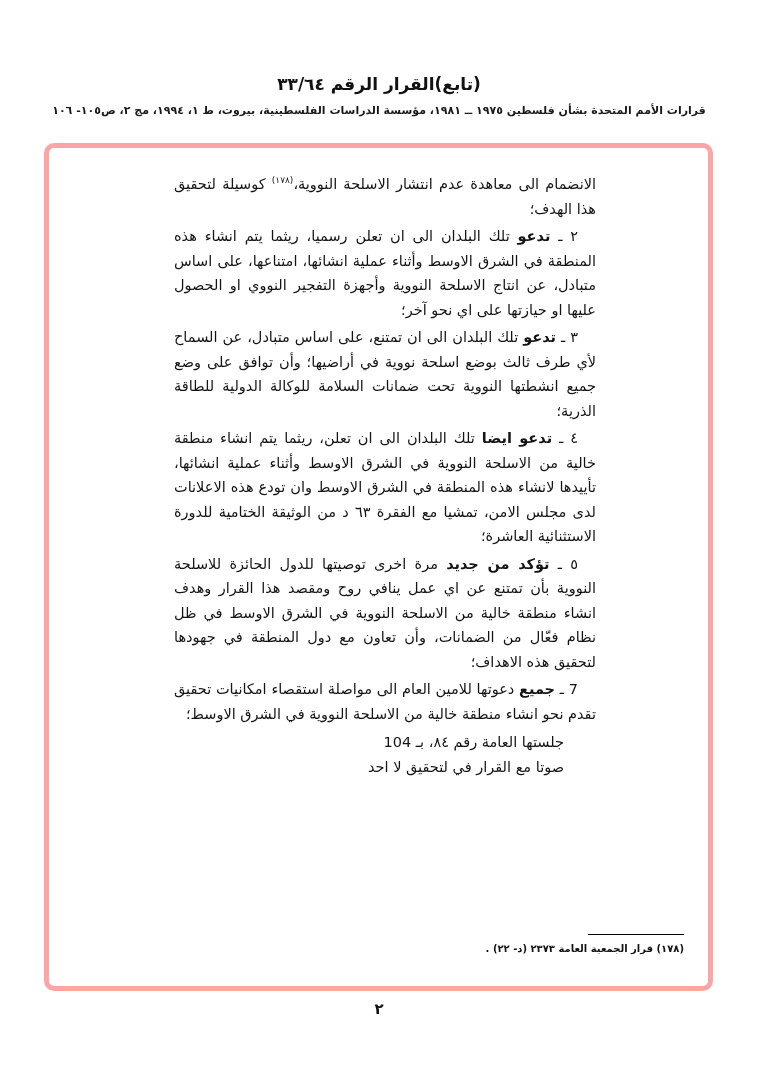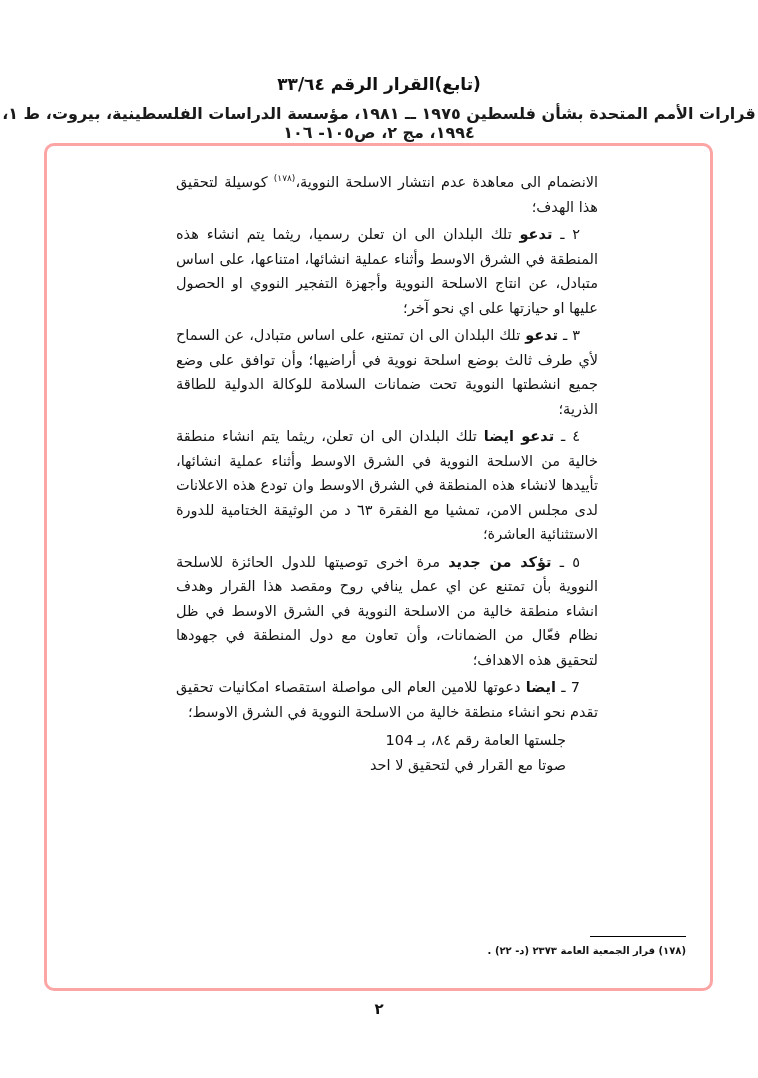--- a/index.html
+++ b/index.html
@@ -26,32 +26,32 @@
     text-align: center;
     direction: rtl;
   }
   .doc-title {
     font-size: 17px;
     font-weight: bold;
     letter-spacing: 0.5px;
   }
   .doc-subtitle {
     margin-top: 10px;
-    font-size: 16px;
+    font-size: 11px;
     font-weight: bold;
     color: #1a1a1a;
   }
   
   .green-box {
     position: absolute;
     left: 44px;
     top: 143px;
     width: 669px;
     height: 848px;
-    border: 3px solid #fca5a5;
+    border: 5px solid #fca5a5;
     border-radius: 10px;
     background: #fff;
   }
   
   .text-column {
     position: absolute;
     top: 24px;
     right: 112px;
     width: 422px;
     direction: rtl;
@@ -151,21 +151,21 @@
   </p>
 
   <p class="para">
     <span class="pnum">٥ ـ </span>
     <b class="plead">تؤكد من جديد</b>
     <span class="ptext"> مرة اخرى توصيتها للدول الحائزة للاسلحة النووية بأن تمتنع عن اي عمل ينافي روح ومقصد هذا القرار وهدف انشاء منطقة خالية من الاسلحة النووية في الشرق الاوسط في ظل نظام فعّال من الضمانات، وأن تعاون مع دول المنطقة في جهودها لتحقيق هذه الاهداف؛</span>
   </p>
 
   <p class="para">
     <span class="pnum">7 ـ </span>
-    <b class="plead">ايضا</b>
+    <b class="plead">جميع</b>
     <span class="ptext"> دعوتها للامين العام الى مواصلة استقصاء امكانيات تحقيق تقدم نحو انشاء منطقة خالية من الاسلحة النووية في الشرق الاوسط؛</span>
   </p>
 
 </div>
 
       <div class="closing-block">
           <div>جلستها العامة رقم ٨٤، بـ 104</div>
           <div>صوتا مع القرار في لتحقيق لا احد</div>
         </div>
 

